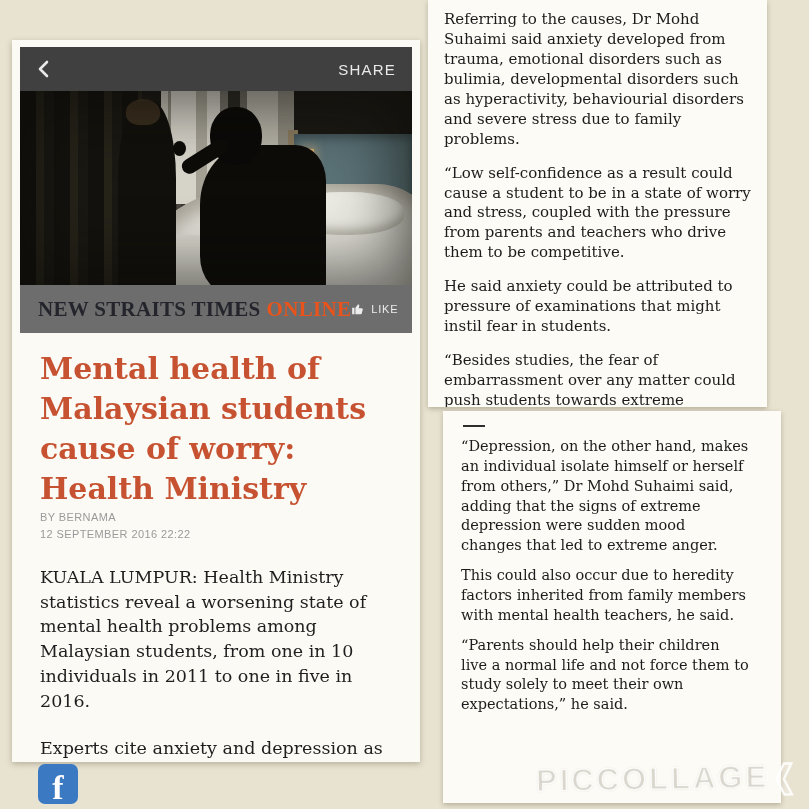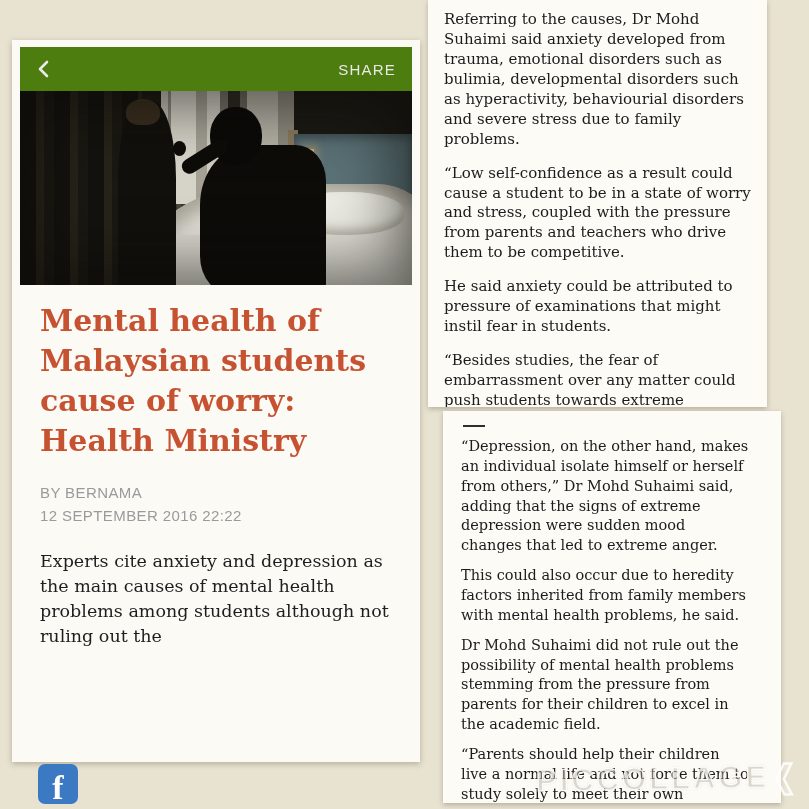--- a/index.html
+++ b/index.html
@@ -4,21 +4,21 @@
 <style>
   html,body{margin:0;padding:0;}
   body{width:809px;height:809px;position:relative;overflow:hidden;
        background:#e8e2d0;font-family:"Liberation Sans",sans-serif;}
   .stage{position:absolute;inset:0;}
 
   
   .card-left{position:absolute;left:12px;top:40px;width:408px;height:722px;
     background:#fbfaf5;box-shadow:0 2px 6px rgba(90,80,60,.35);padding:7px 8px;
     box-sizing:border-box;overflow:hidden;}
-  .app-topbar{height:44px;background:#4d7c0f;display:flex;align-items:center;
+  .app-topbar{height:44px;background:#404040;display:flex;align-items:center;
     justify-content:space-between;padding:0 16px;}
   .back-btn{width:20px;height:20px;display:flex;align-items:center;cursor:pointer;}
   .share-btn{color:#e9e9e9;font-size:15px;letter-spacing:1.2px;cursor:pointer;}
 
   
   .photo{position:relative;height:194px;background:#1b1914;overflow:hidden;}
   .photo div{position:absolute;}
   .ph-wall{right:0;top:0;width:42%;height:62%;background:linear-gradient(#90libre 0,#8a867c 0,#6f6b62 100%);}
   .ph-window-c{left:36%;top:0;width:17%;height:58%;
     background:linear-gradient(90deg,#c6c3b8 0 10%,#8f8b7f 10% 15%,#d6d3c9 15% 52%,#a5a195 52% 68%,#cfccc2 68% 100%);}
@@ -58,21 +58,21 @@
     justify-content:space-between;padding:0 18px;}
   .brand-wrap{font-family:"Liberation Serif",serif;font-weight:bold;font-size:21px;
     color:#24242c;letter-spacing:.3px;white-space:nowrap;}
   .brand-online{color:#e8541c;margin-left:6px;}
   .like-btn{display:flex;align-items:center;gap:6px;color:#ececec;font-size:11px;
     letter-spacing:.8px;cursor:pointer;}
 
   .article{padding:0 20px;}
   .headline{font-family:"DejaVu Serif","Liberation Serif",serif;font-weight:600;
     color:#c65231;font-size:30px;line-height:1.33;margin:16px 0 0 0;}
-  .byline-block{margin-top:20px;color:#9a9a9a;font-size:15px;line-height:1.55;
+  .byline-block{color:#9a9a9a;font-size:11px;line-height:1.55;
     letter-spacing:.4px;}
   .article p.body-par{font-family:"DejaVu Serif","Liberation Serif",serif;
     color:#1e1e1e;font-size:17.5px;line-height:1.42;margin:22px 0 0 0;}
 
   
   .card-rt{position:absolute;left:428px;top:0;width:339px;height:407px;
     background:#fcfbf6;box-shadow:0 2px 5px rgba(90,80,60,.35);
     padding:10px 14px 0 16px;box-sizing:border-box;overflow:hidden;}
   .card-rt p{font-family:"DejaVu Serif","Liberation Serif",serif;color:#1c1c1c;
     font-size:15px;line-height:1.33;margin:0 0 14px 0;}
@@ -134,43 +134,54 @@
       <div class="ph-bed-near"></div>
       <div class="ph-stand-body"></div>
       <div class="ph-stand-hair"></div>
       <div class="ph-sit-body"></div>
       <div class="ph-sit-head"></div>
       <div class="ph-sit-arm"></div>
       <div class="ph-sit-hand"></div>
       <div class="ph-vignette"></div>
     </div>
 
+    <div class="source-bar">
+      <span class="brand-wrap">
+        <span>NEW STRAITS TIMES</span><span class="brand-online">ONLINE</span>
+      </span>
+      <span class="like-btn">
+        <svg width="14" height="14" viewBox="0 0 24 24">
+          <path fill="#ececec" d="M2 10h4v11H2zM7.5 21h8.8c1.1 0 2-.7 2.2-1.7l1.7-6.5c.3-1.2-.6-2.3-1.9-2.3h-4.9l.8-4.1c.2-1.1-.6-2.1-1.7-2.1-.5 0-1 .3-1.2.7L7.5 10z"></path>
+        </svg>
+        <span>LIKE</span>
+      </span>
+    </div>
 
     <div class="article">
       <h1 class="headline">Mental health of Malaysian students cause of worry: Health Ministry</h1>
       <div class="byline-block">
         <div>BY BERNAMA</div>
         <div>12 SEPTEMBER 2016 22:22</div>
       </div>
+      <p class="body-par">KUALA LUMPUR: Health Ministry statistics reveal a worsening state of mental health problems among Malaysian students, from one in 10 individuals in 2011 to one in five in 2016.</p>
       <p class="body-par">Experts cite anxiety and depression as the main causes of mental health problems among students although not ruling out the</p>
     </div>
   </div>
 
   <div class="card-rt">
     <p>Referring to the causes, Dr Mohd Suhaimi said anxiety developed from trauma, emotional disorders such as bulimia, developmental disorders such as hyperactivity, behaviourial disorders and severe stress due to family problems.</p>
     <p>“Low self-confidence as a result could cause a student to be in a state of worry and stress, coupled with the pressure from parents and teachers who drive them to be competitive.</p>
     <p>He said anxiety could be attributed to pressure of examinations that might instil fear in students.</p>
     <p>“Besides studies, the fear of embarrassment over any matter could push students towards extreme consternation,” he told Bernama.</p>
   </div>
 
   <div class="card-rb">
     <div class="dash-rule"></div>
     <p>“Depression, on the other hand, makes an individual isolate himself or herself from others,” Dr Mohd Suhaimi said, adding that the signs of extreme depression were sudden mood changes that led to extreme anger.</p>
-    <p>This could also occur due to heredity factors inherited from family members with mental health problems, he said.</p>
-    <p>Dr Mohd Suhaimi did not rule out the possibility of mental health problems stemming from the pressure from parents for their children to excel in the academic field.</p>
+    <p>This could also occur due to heredity factors inherited from family members with mental health teachers, he said.</p>
     <p>“Parents should help their children live a normal life and not force them to study solely to meet their own expectations,” he said.</p>
   </div>
 
   <div class="footer-brand">
     <span class="fb-icon">f</span>
   </div>
 
   <div class="watermark">
     <span class="wm-text">PICCOLLAGE</span>
     <span class="wm-ribbon">❰</span>

